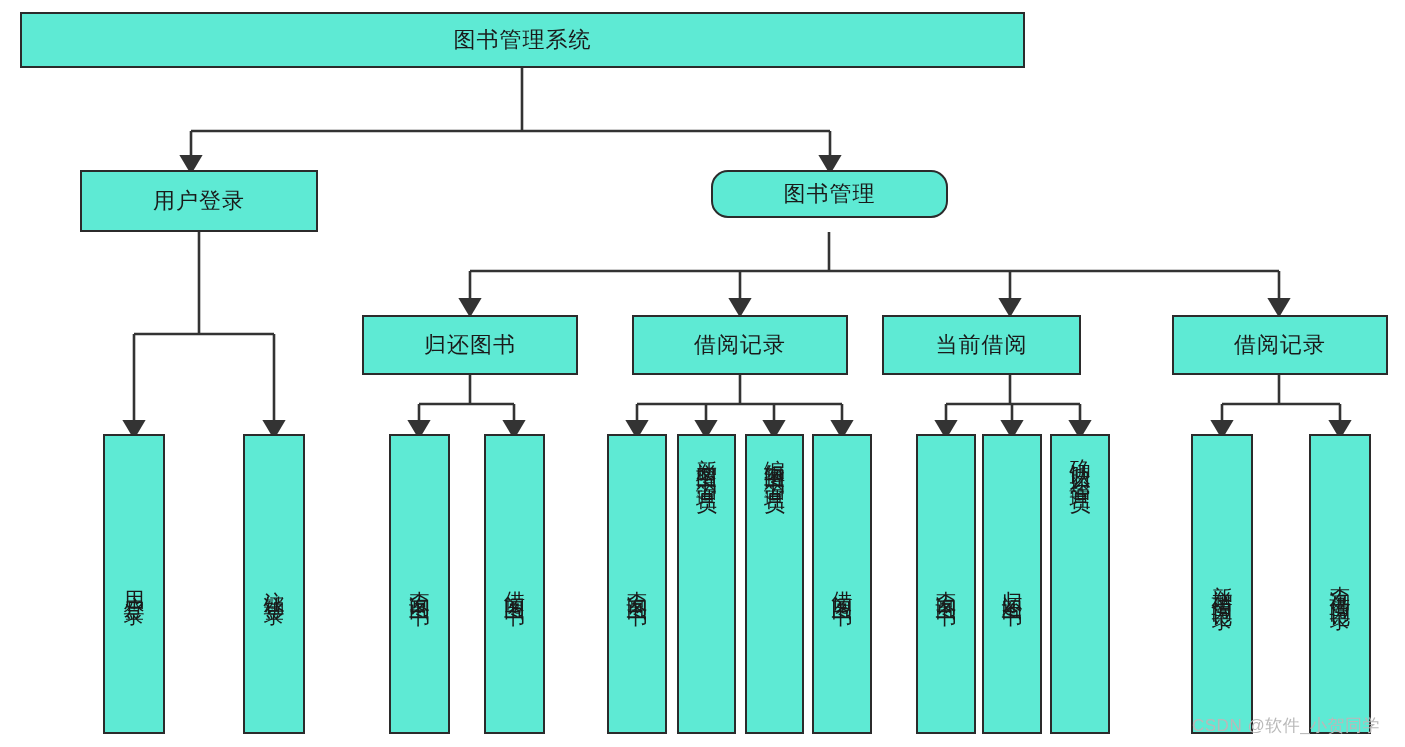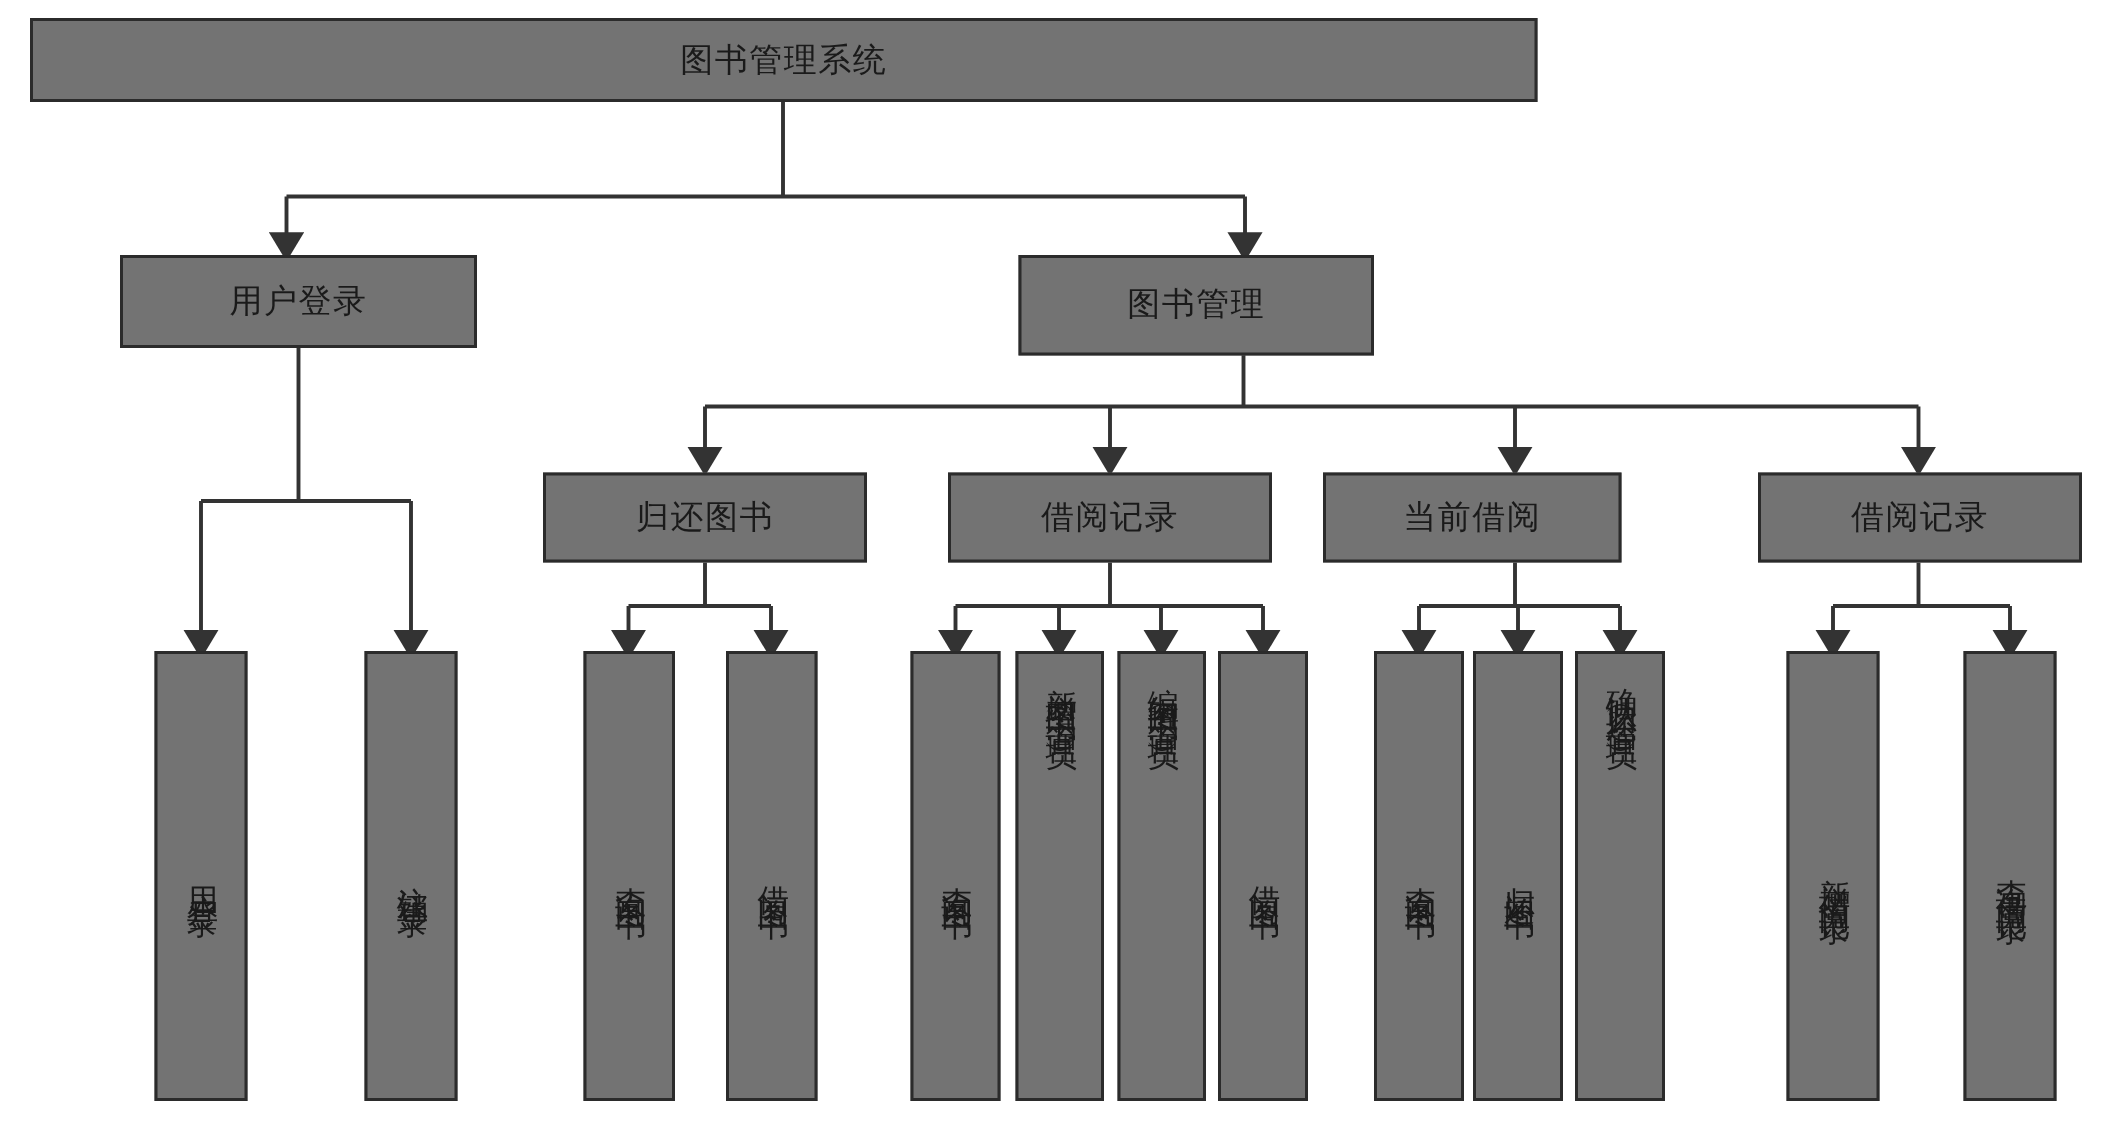--- a/index.html
+++ b/index.html
@@ -20,21 +20,21 @@
   svg.edges {
     position: absolute;
     left: 0;
     top: 0;
     width: 1405px;
     height: 747px;
   }
   .node {
     position: absolute;
     box-sizing: border-box;
-    background: #737373;
+    background: #5eead4;
     border: 2.5px solid #2b2b2b;
     display: flex;
     align-items: center;
     justify-content: center;
     color: #1a1a1a;
   }
   .node-h {
     font-size: 22px;
     letter-spacing: 1px;
     line-height: 1.2;
@@ -125,21 +125,21 @@
     </g>
   </svg>
 
   <div class="node node-h node-root" style="left:20px; top:12px; width:1005px; height:56px;">
     <span class="node-label">图书管理系统</span>
   </div>
 
   <div class="node node-h" style="left:80px; top:170px; width:238px; height:62px;">
     <span class="node-label">用户登录</span>
   </div>
-  <div class="node node-h" style="left:679px; top:170px; width:237px; height:67px;">
+  <div class="node node-h" style="left:711px; top:170px; width:237px; height:48px;border-radius:17px;">
     <span class="node-label">图书管理</span>
   </div>
 
   <div class="node node-h" style="left:362px; top:315px; width:216px; height:60px;">
     <span class="node-label">归还图书</span>
   </div>
   <div class="node node-h" style="left:632px; top:315px; width:216px; height:60px;">
     <span class="node-label">借阅记录</span>
   </div>
   <div class="node node-h" style="left:882px; top:315px; width:199px; height:60px;">
@@ -186,14 +186,15 @@
     <span class="node-label">确认归还（管理员）</span>
   </div>
 
   <div class="node node-v center-text" style="left:1191px; top:434px; width:62px; height:300px;">
     <span class="node-label">新增借阅记录</span>
   </div>
   <div class="node node-v center-text" style="left:1309px; top:434px; width:62px; height:300px;">
     <span class="node-label">查询借阅记录</span>
   </div>
 
+  <div class="watermark">CSDN @软件_小贺同学</div>
 
 </div>
 
 </body></html>

